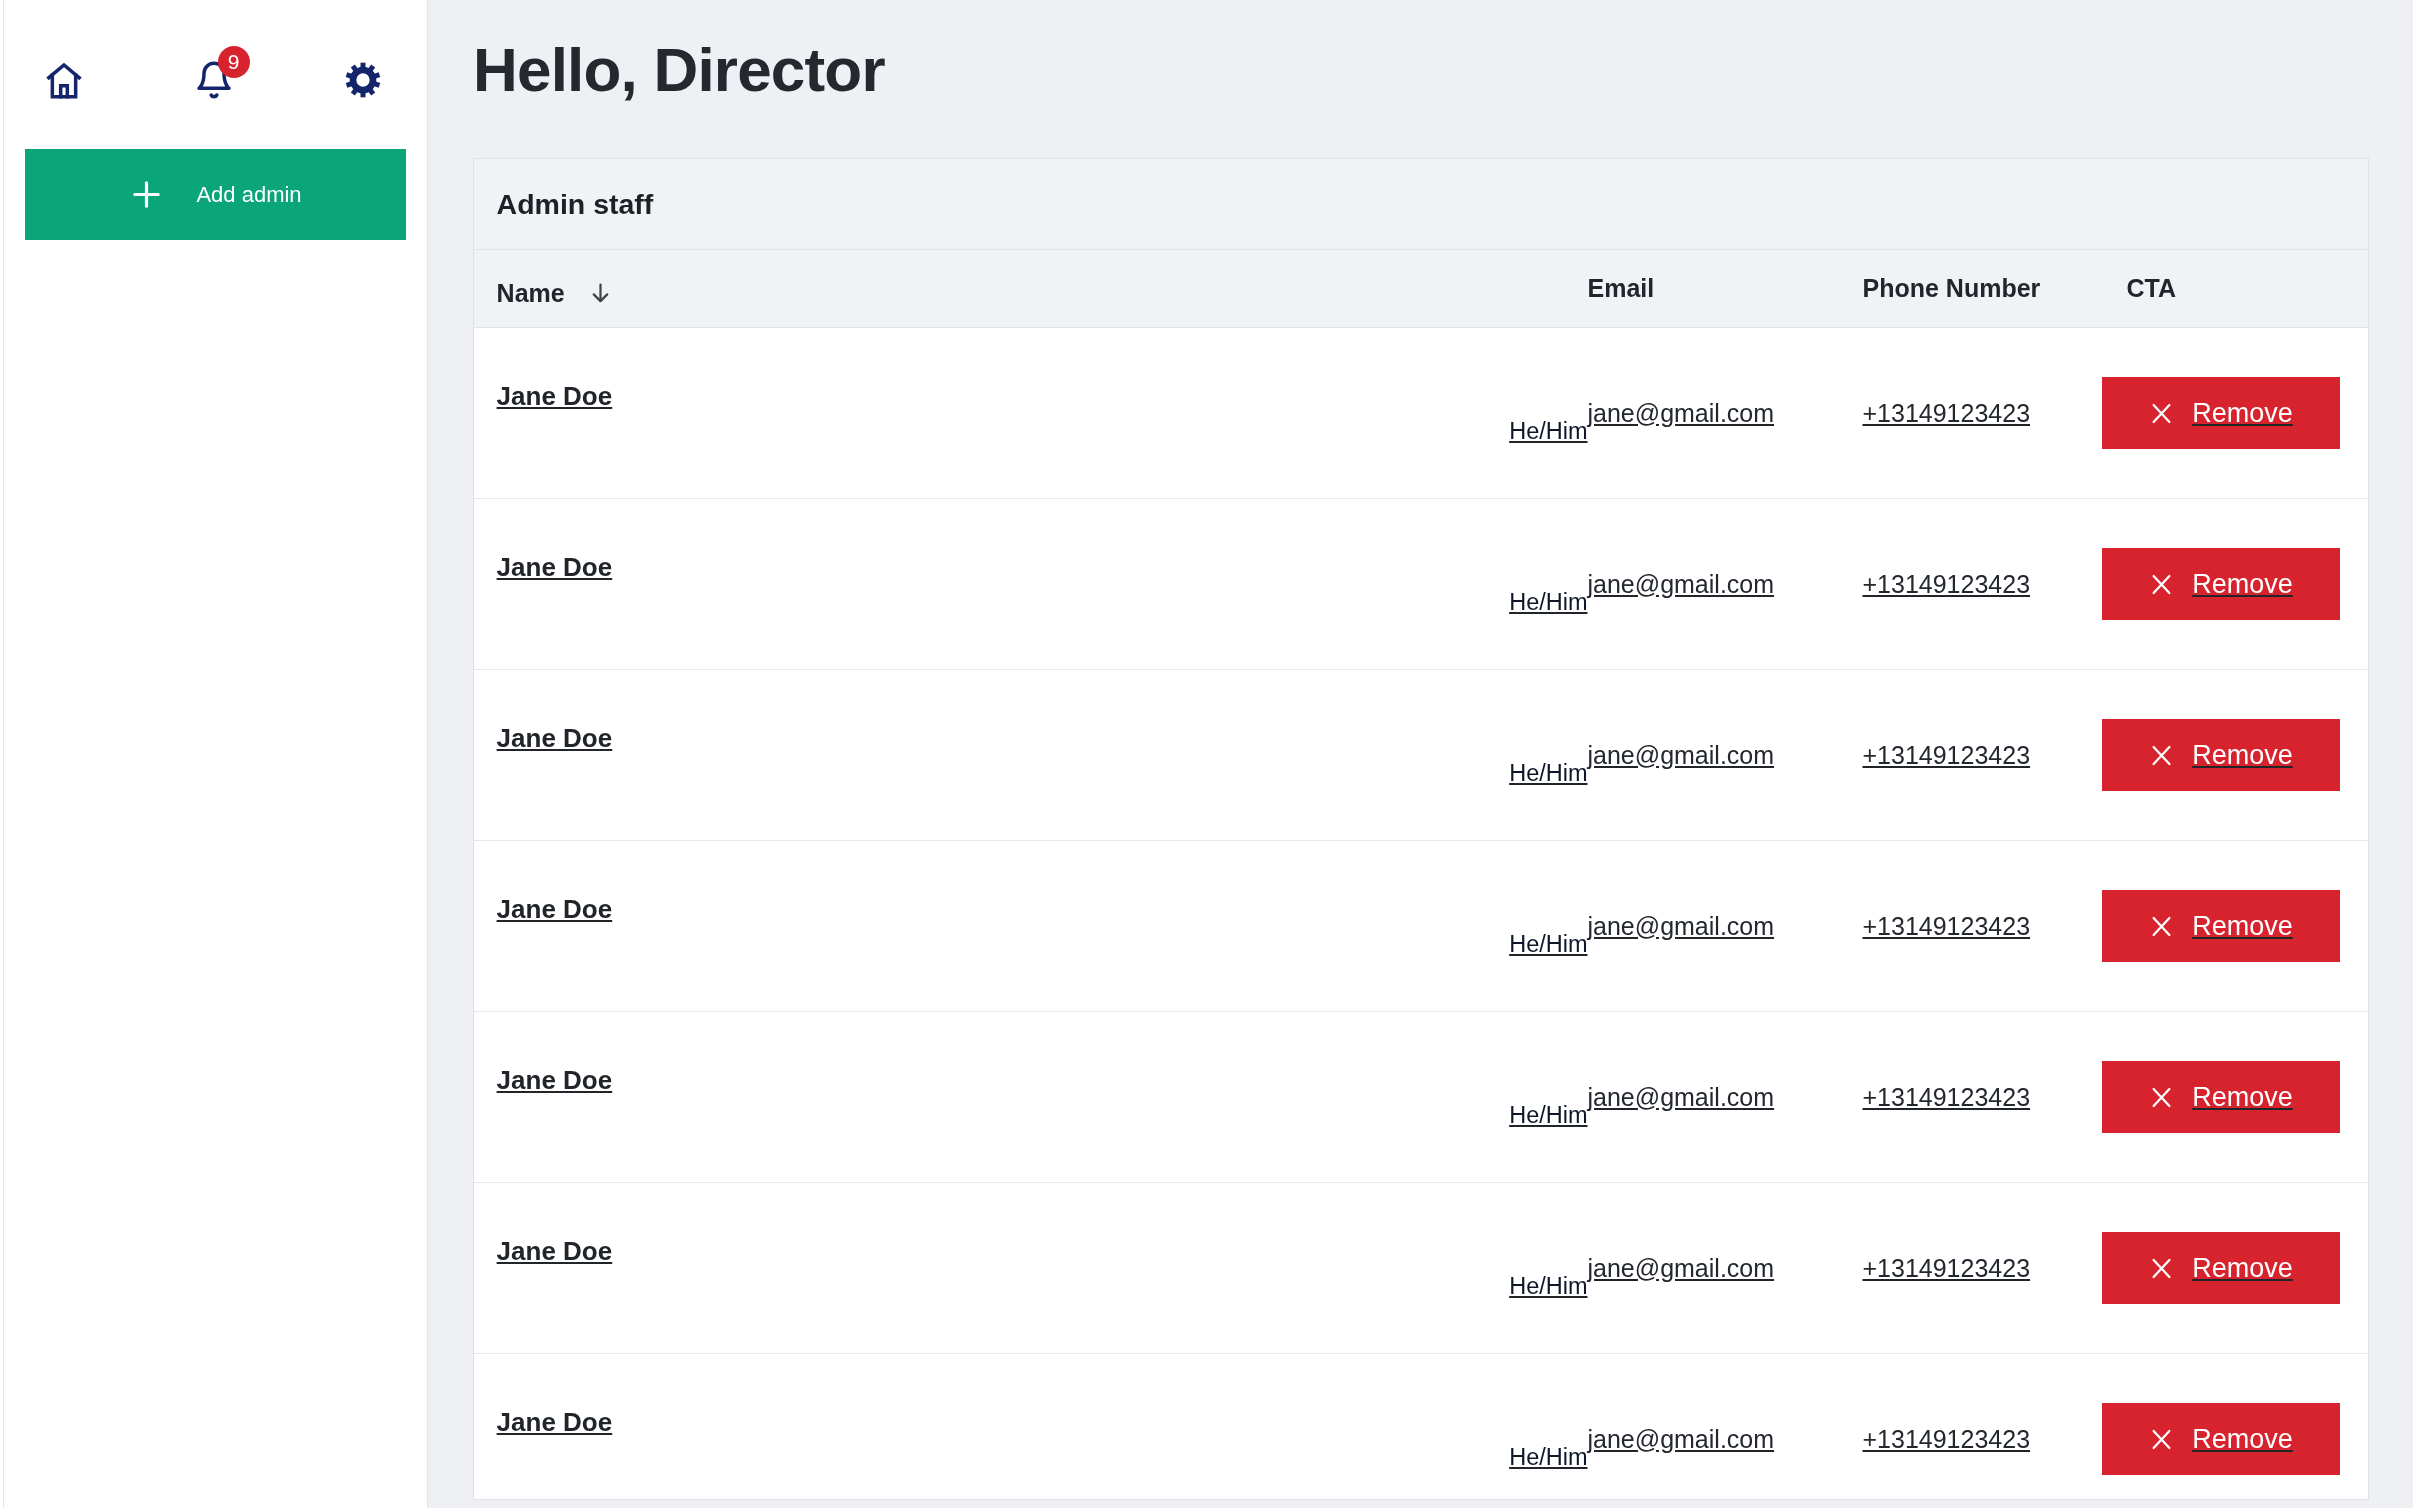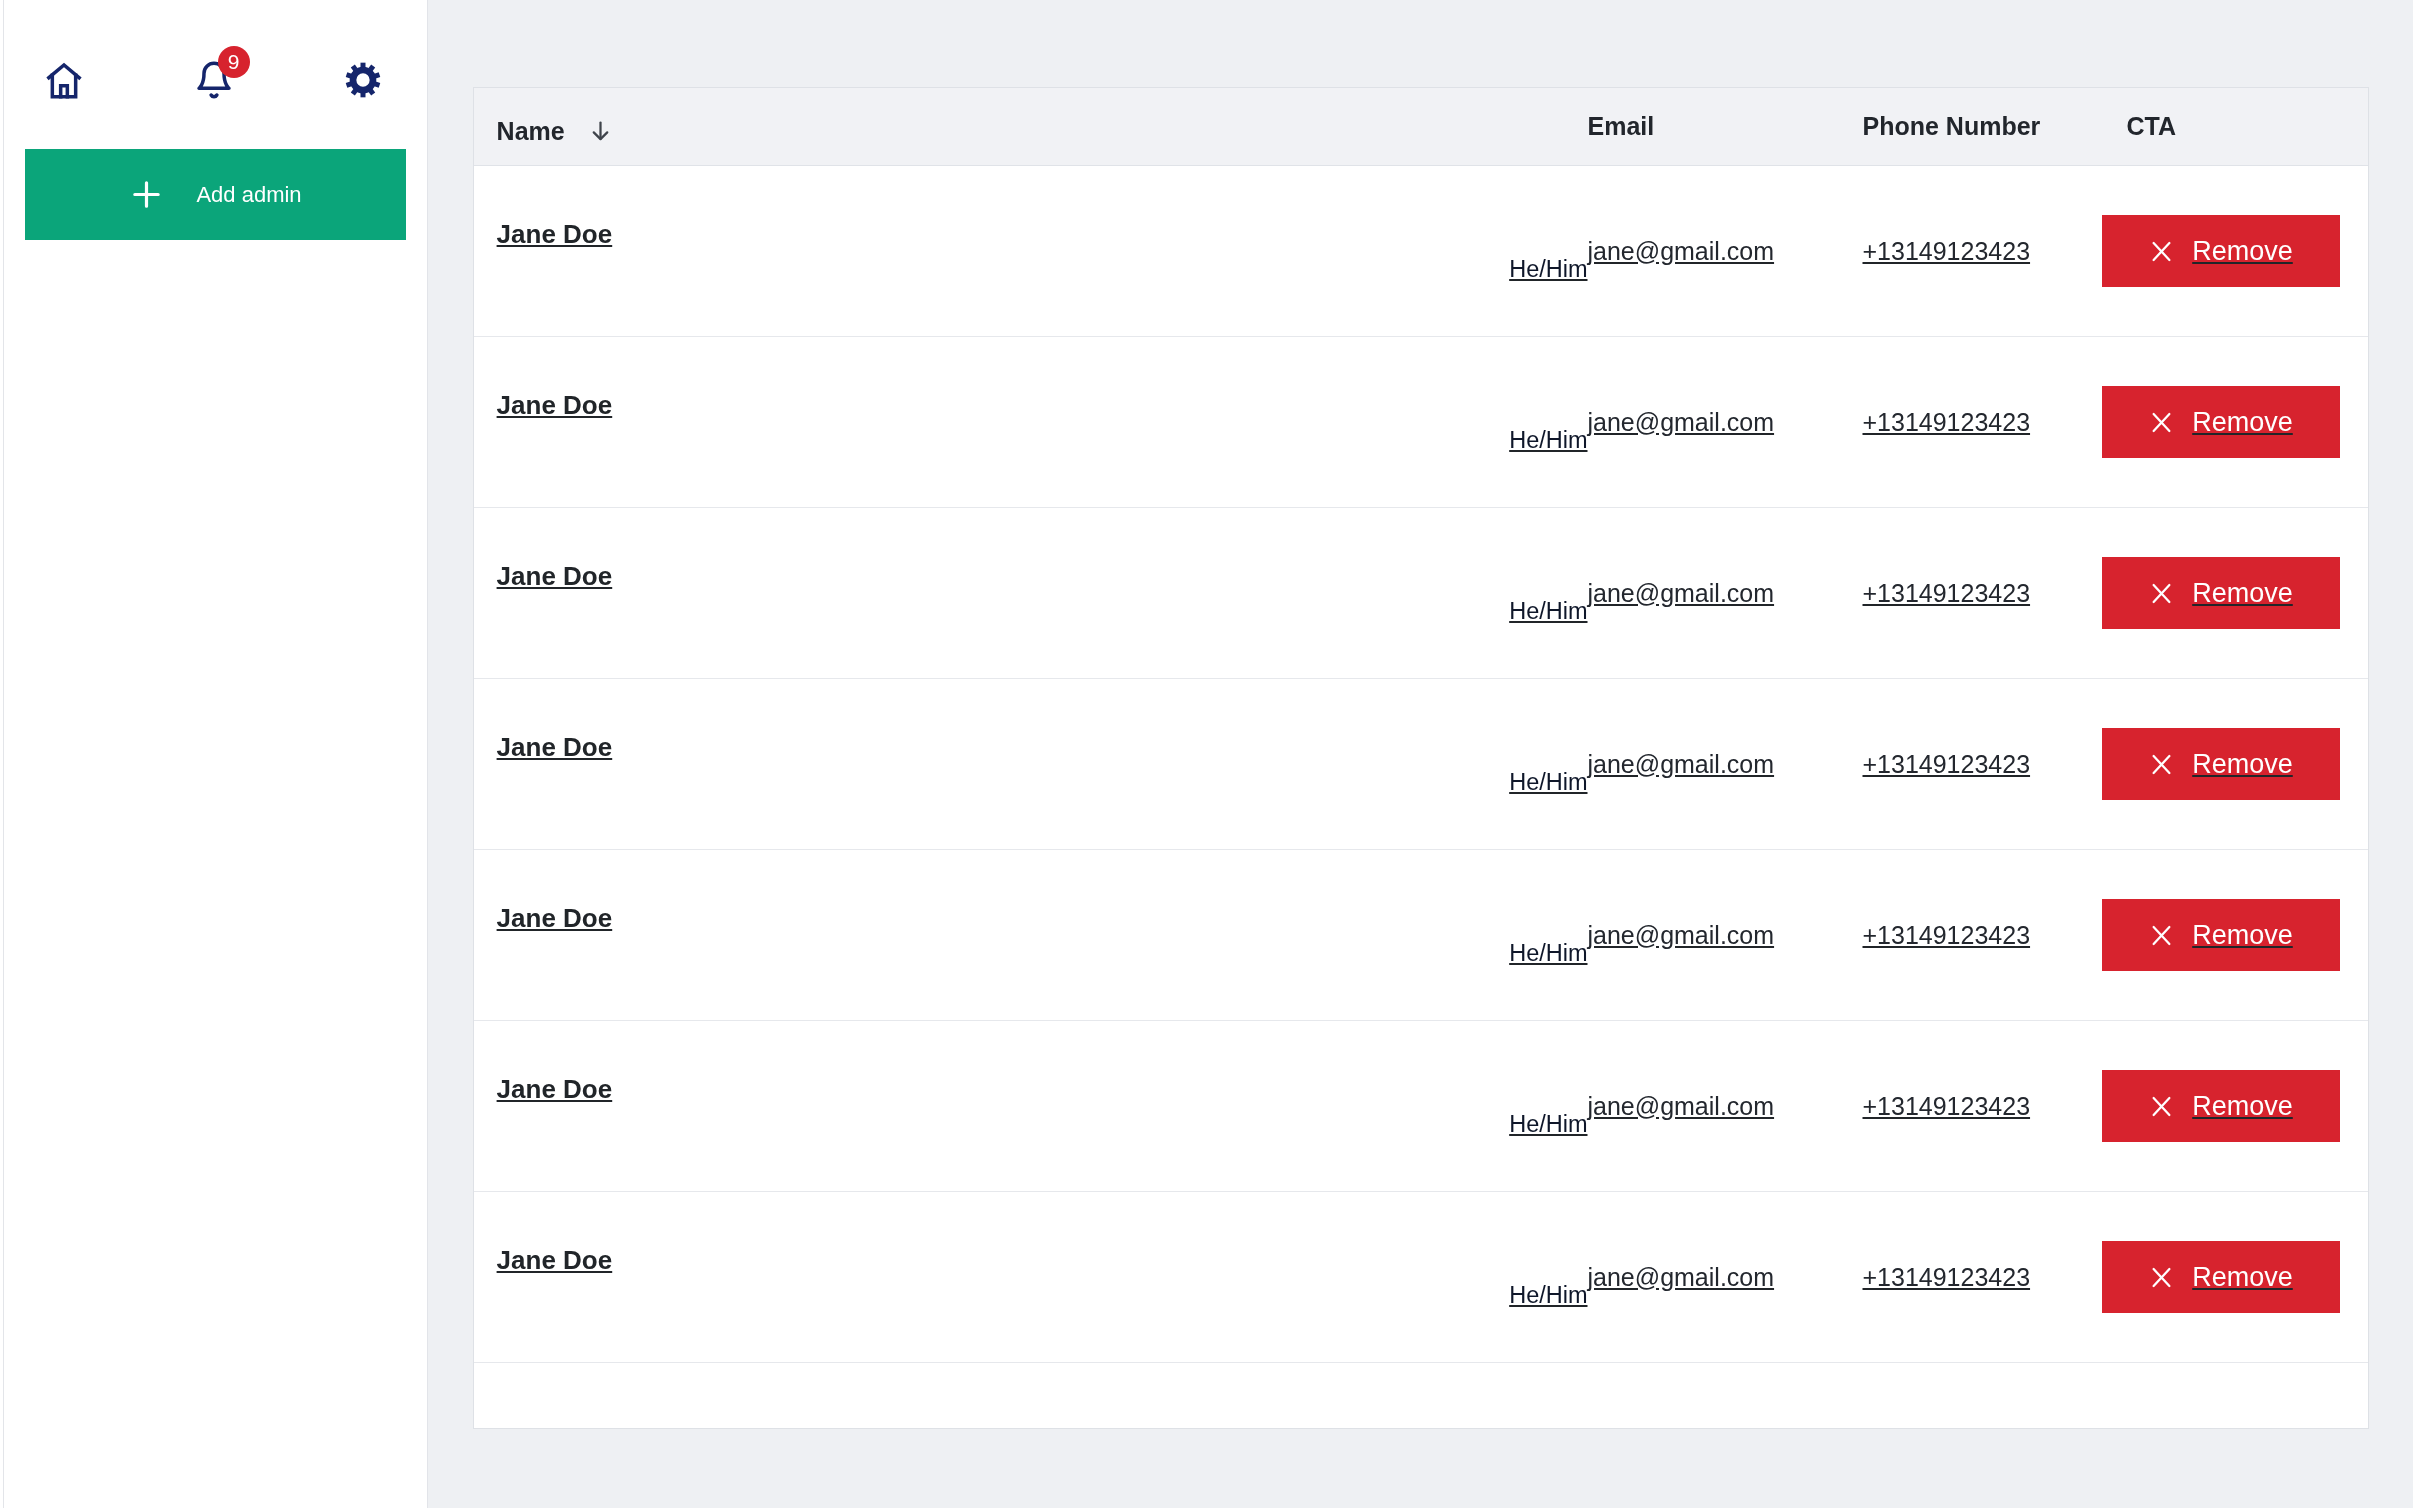--- a/index.html
+++ b/index.html
@@ -210,22 +210,26 @@
     <span>
       <svg viewBox="0 0 24 24" fill="none" stroke="#ffffff" stroke-width="2.2" stroke-linecap="round">
         <path d="M12 4 V20 M4 12 H20"></path>
       </svg>
     </span>
     <span>Add admin</span>
   </button>
 </aside>
 
 <main class="main">
+  <h1 class="page-title">Hello, Director</h1>
 
   <section class="card">
+    <div class="card-header">
+      <span class="card-title">Admin staff</span>
+    </div>
 
     <div class="grid-row thead">
       <button class="th-name">
         <span>Name</span>
         <span class="sort-icon">
           <svg viewBox="0 0 24 24" fill="none" stroke="currentColor" stroke-width="2" stroke-linecap="round" stroke-linejoin="round">
             <path d="M12 4 V18.5"></path>
             <path d="M6 12.8 L12 18.8 L18 12.8"></path>
           </svg>
         </span>

